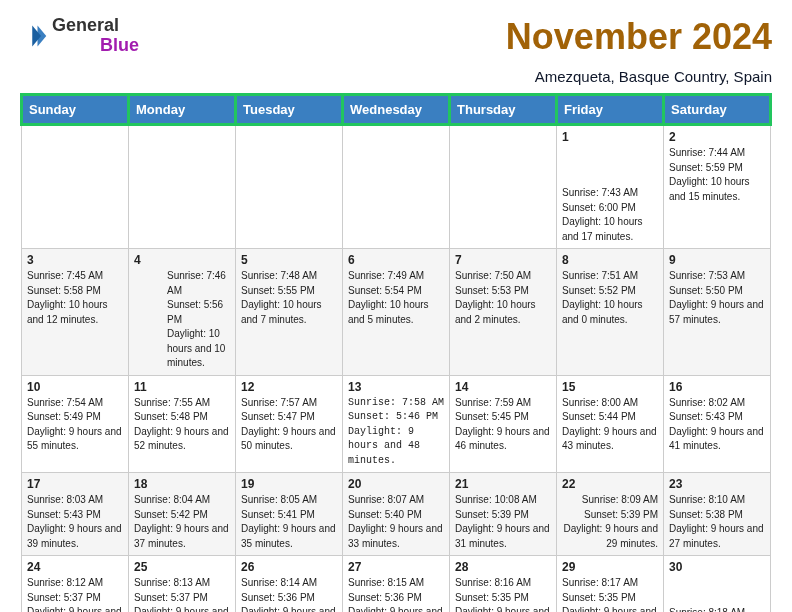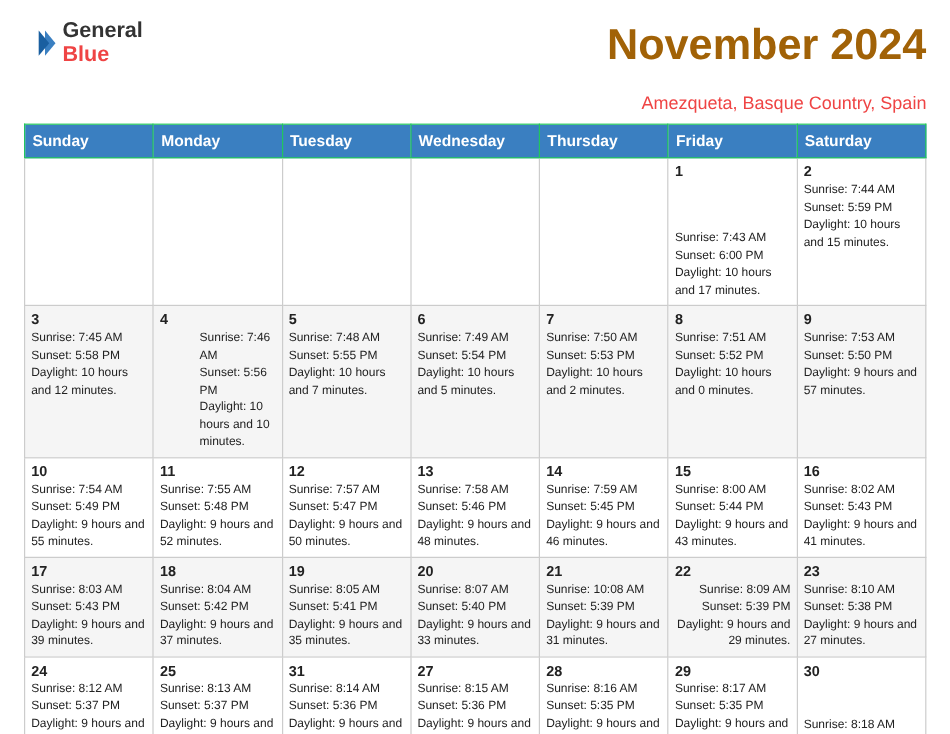--- a/index.html
+++ b/index.html
@@ -22,51 +22,51 @@
       display: flex;
       align-items: center;
       gap: 4px;
     }
     .logo-text {
       font-size: 18px;
       font-weight: bold;
       line-height: 1.1;
     }
     .logo-general { color: #333; }
-    .logo-blue { color: #ef4444; }
+    .logo-blue { color: #a21caf; margin-left: 48px; }
     .logo-icon {
       width: 28px;
       height: 28px;
     }
     .title-block {
       text-align: right;
     }
     .month-title {
       font-size: 36px;
       font-weight: bold;
       color: #a16207;
     }
     .location-subtitle {
       font-size: 15px;
-      color: #ef4444;
-      margin-top: 20px;
+      color: #0f172a;
+      margin-top: 10px;
     }
     .calendar-table {
       width: 100%;
       border-collapse: collapse;
       margin-top: 8px;
     }
     .calendar-table th {
       background: #3a7fc1;
       color: #fff;
       font-size: 13px;
       font-weight: bold;
       text-align: left;
       padding: 6px 6px;
-      border: 1px solid #22c55e;
+      border: 3px solid #22c55e;
     }
     .calendar-table td {
       vertical-align: top;
       border: 1px solid #ccc;
       padding: 4px 5px;
       font-size: 10.5px;
       color: #222;
       width: 14.28%;
       height: 80px;
       background: #fff;
@@ -200,21 +200,21 @@
 Daylight: 9 hours and 52 minutes.</div>
           </td>
           <td>
             <span class="day-number">12</span>
             <div class="day-info" style="white-space: pre-line;">Sunrise: 7:57 AM
 Sunset: 5:47 PM
 Daylight: 9 hours and 50 minutes.</div>
           </td>
           <td>
             <span class="day-number">13</span>
-            <div class="day-info" style="white-space: pre-line;">Sunrise: 7:58 AM
+            <div class="day-info" style="white-space: pre-line; font-family: Liberation Mono, monospace;">Sunrise: 7:58 AM
 Sunset: 5:46 PM
 Daylight: 9 hours and 48 minutes.</div>
           </td>
           <td>
             <span class="day-number">14</span>
             <div class="day-info" style="white-space: pre-line;">Sunrise: 7:59 AM
 Sunset: 5:45 PM
 Daylight: 9 hours and 46 minutes.</div>
           </td>
           <td>
@@ -281,21 +281,21 @@
 Sunset: 5:37 PM
 Daylight: 9 hours and 25 minutes.</div>
           </td>
           <td>
             <span class="day-number">25</span>
             <div class="day-info" style="white-space: pre-line;">Sunrise: 8:13 AM
 Sunset: 5:37 PM
 Daylight: 9 hours and 24 minutes.</div>
           </td>
           <td>
-            <span class="day-number">31</span>
+            <span class="day-number">26</span>
             <div class="day-info" style="white-space: pre-line;">Sunrise: 8:14 AM
 Sunset: 5:36 PM
 Daylight: 9 hours and 22 minutes.</div>
           </td>
           <td>
             <span class="day-number">27</span>
             <div class="day-info" style="white-space: pre-line;">Sunrise: 8:15 AM
 Sunset: 5:36 PM
 Daylight: 9 hours and 20 minutes.</div>
           </td>

